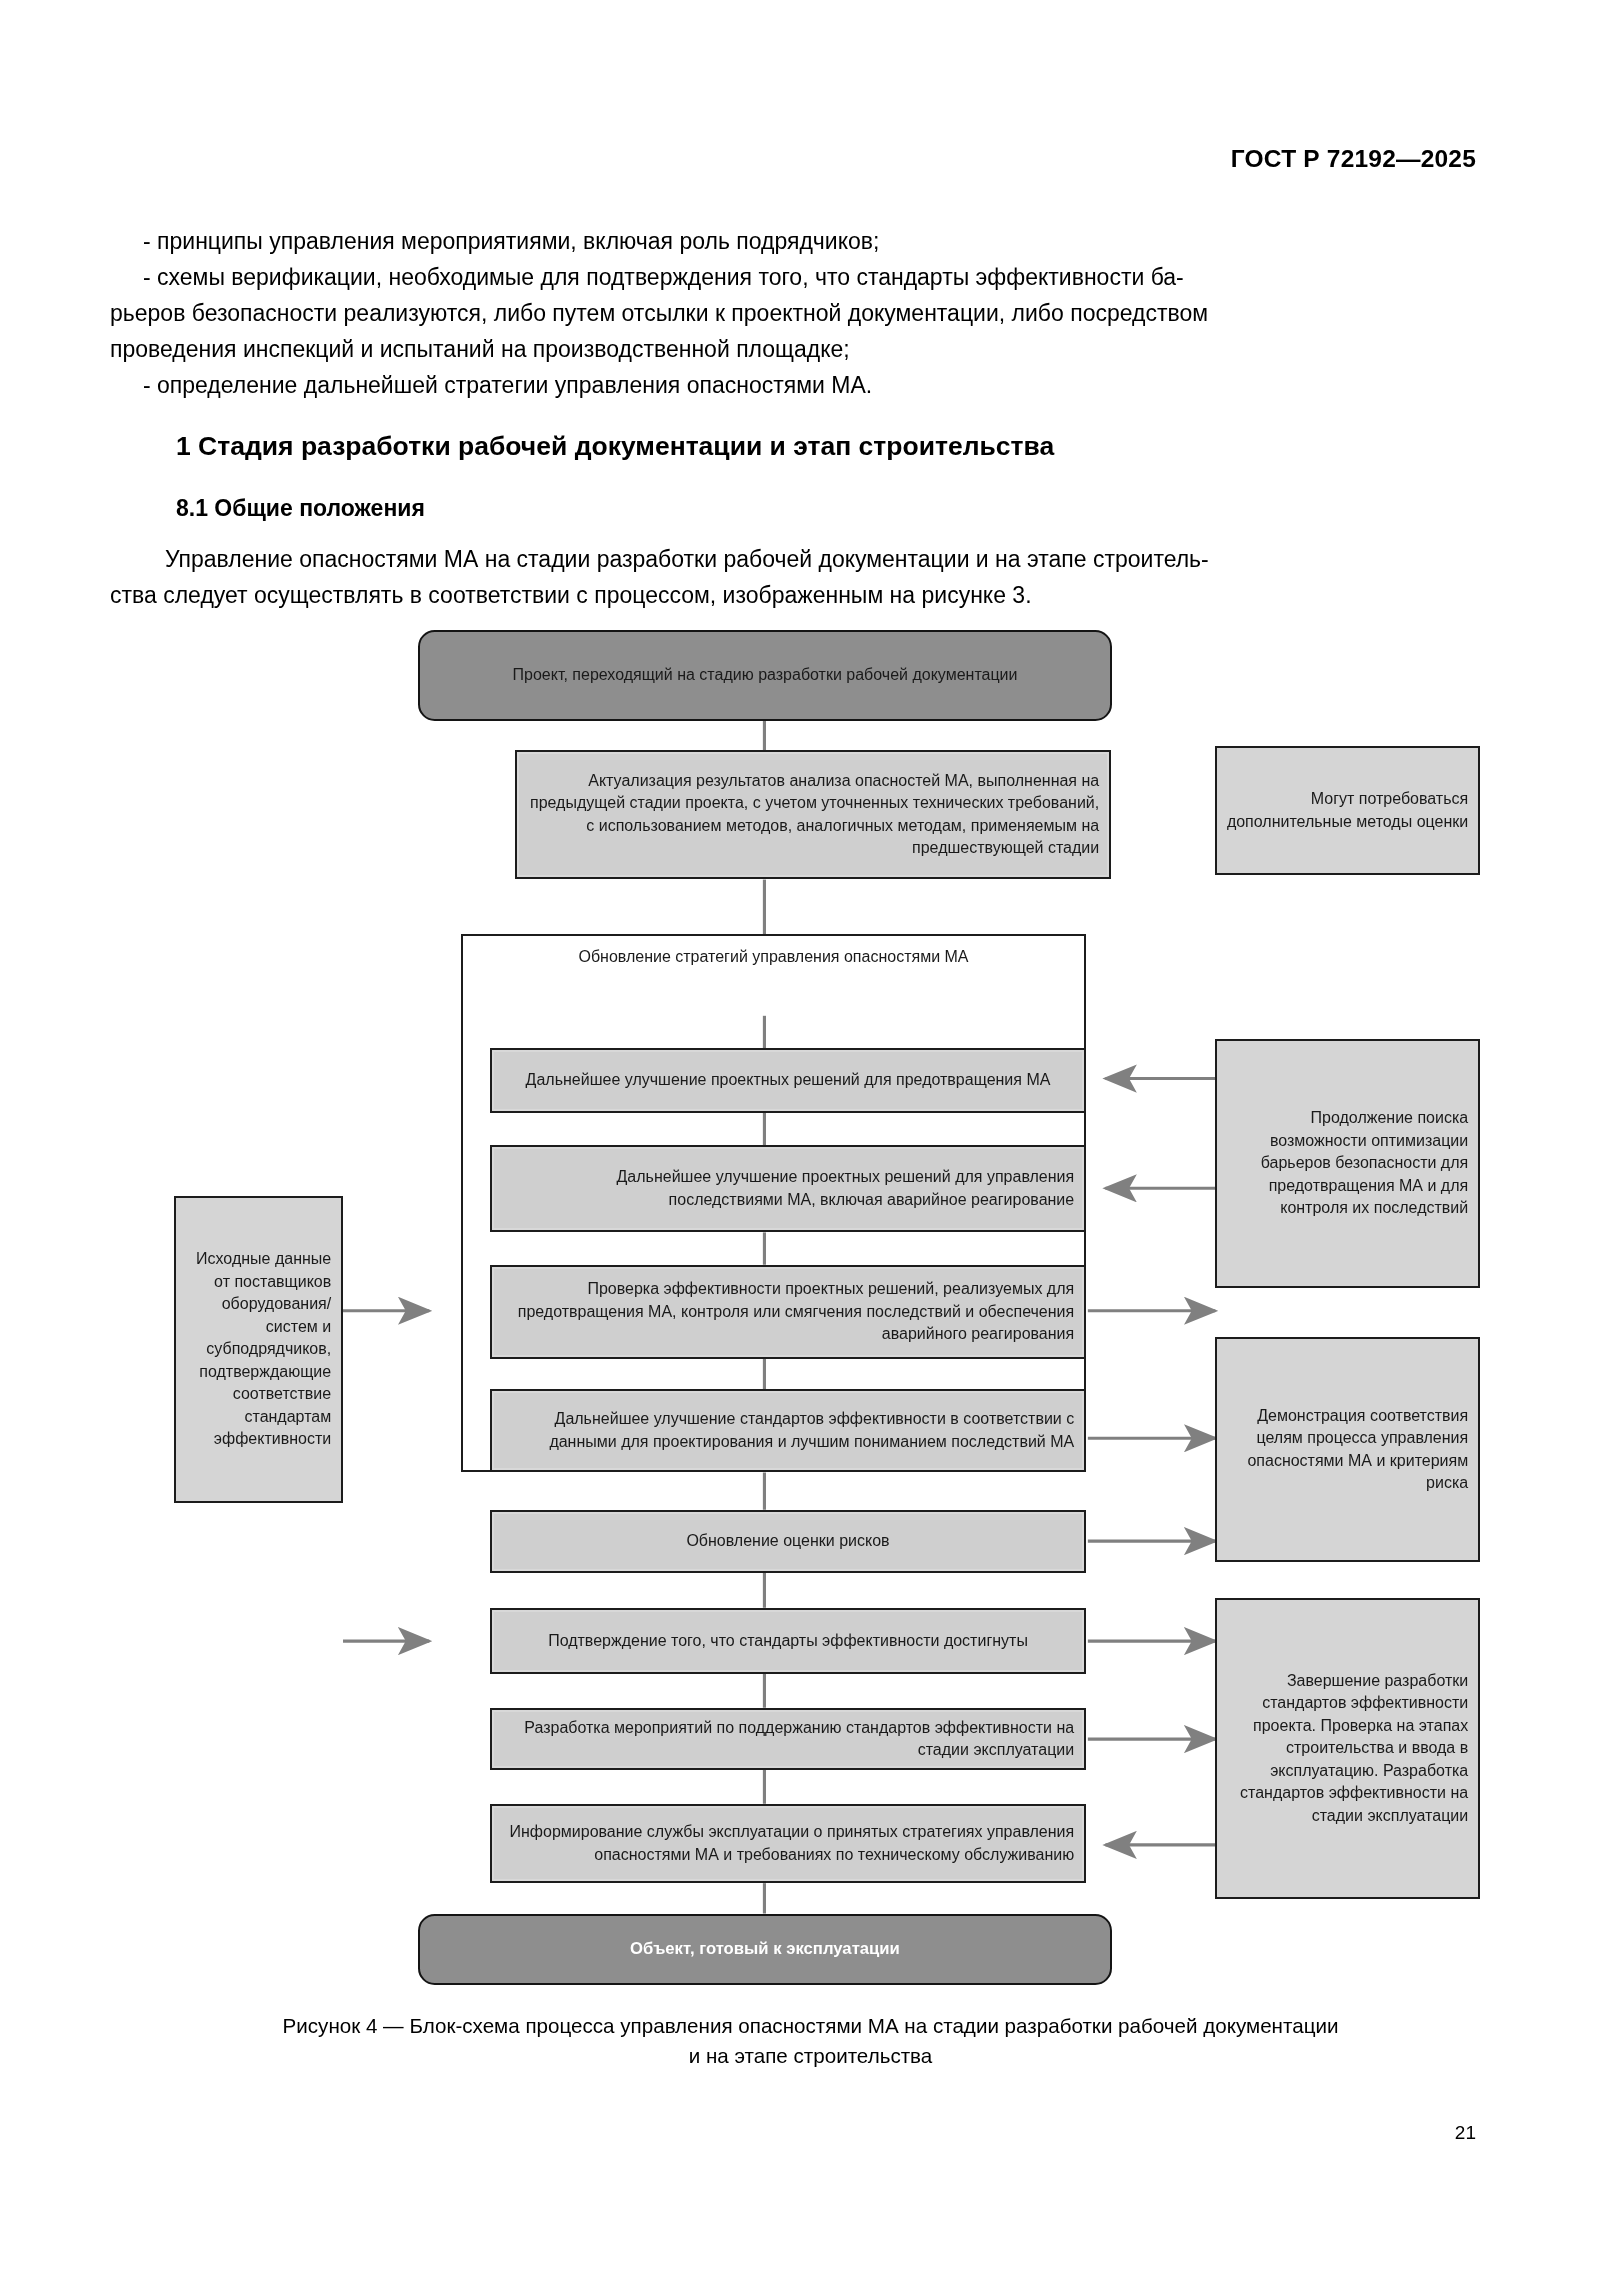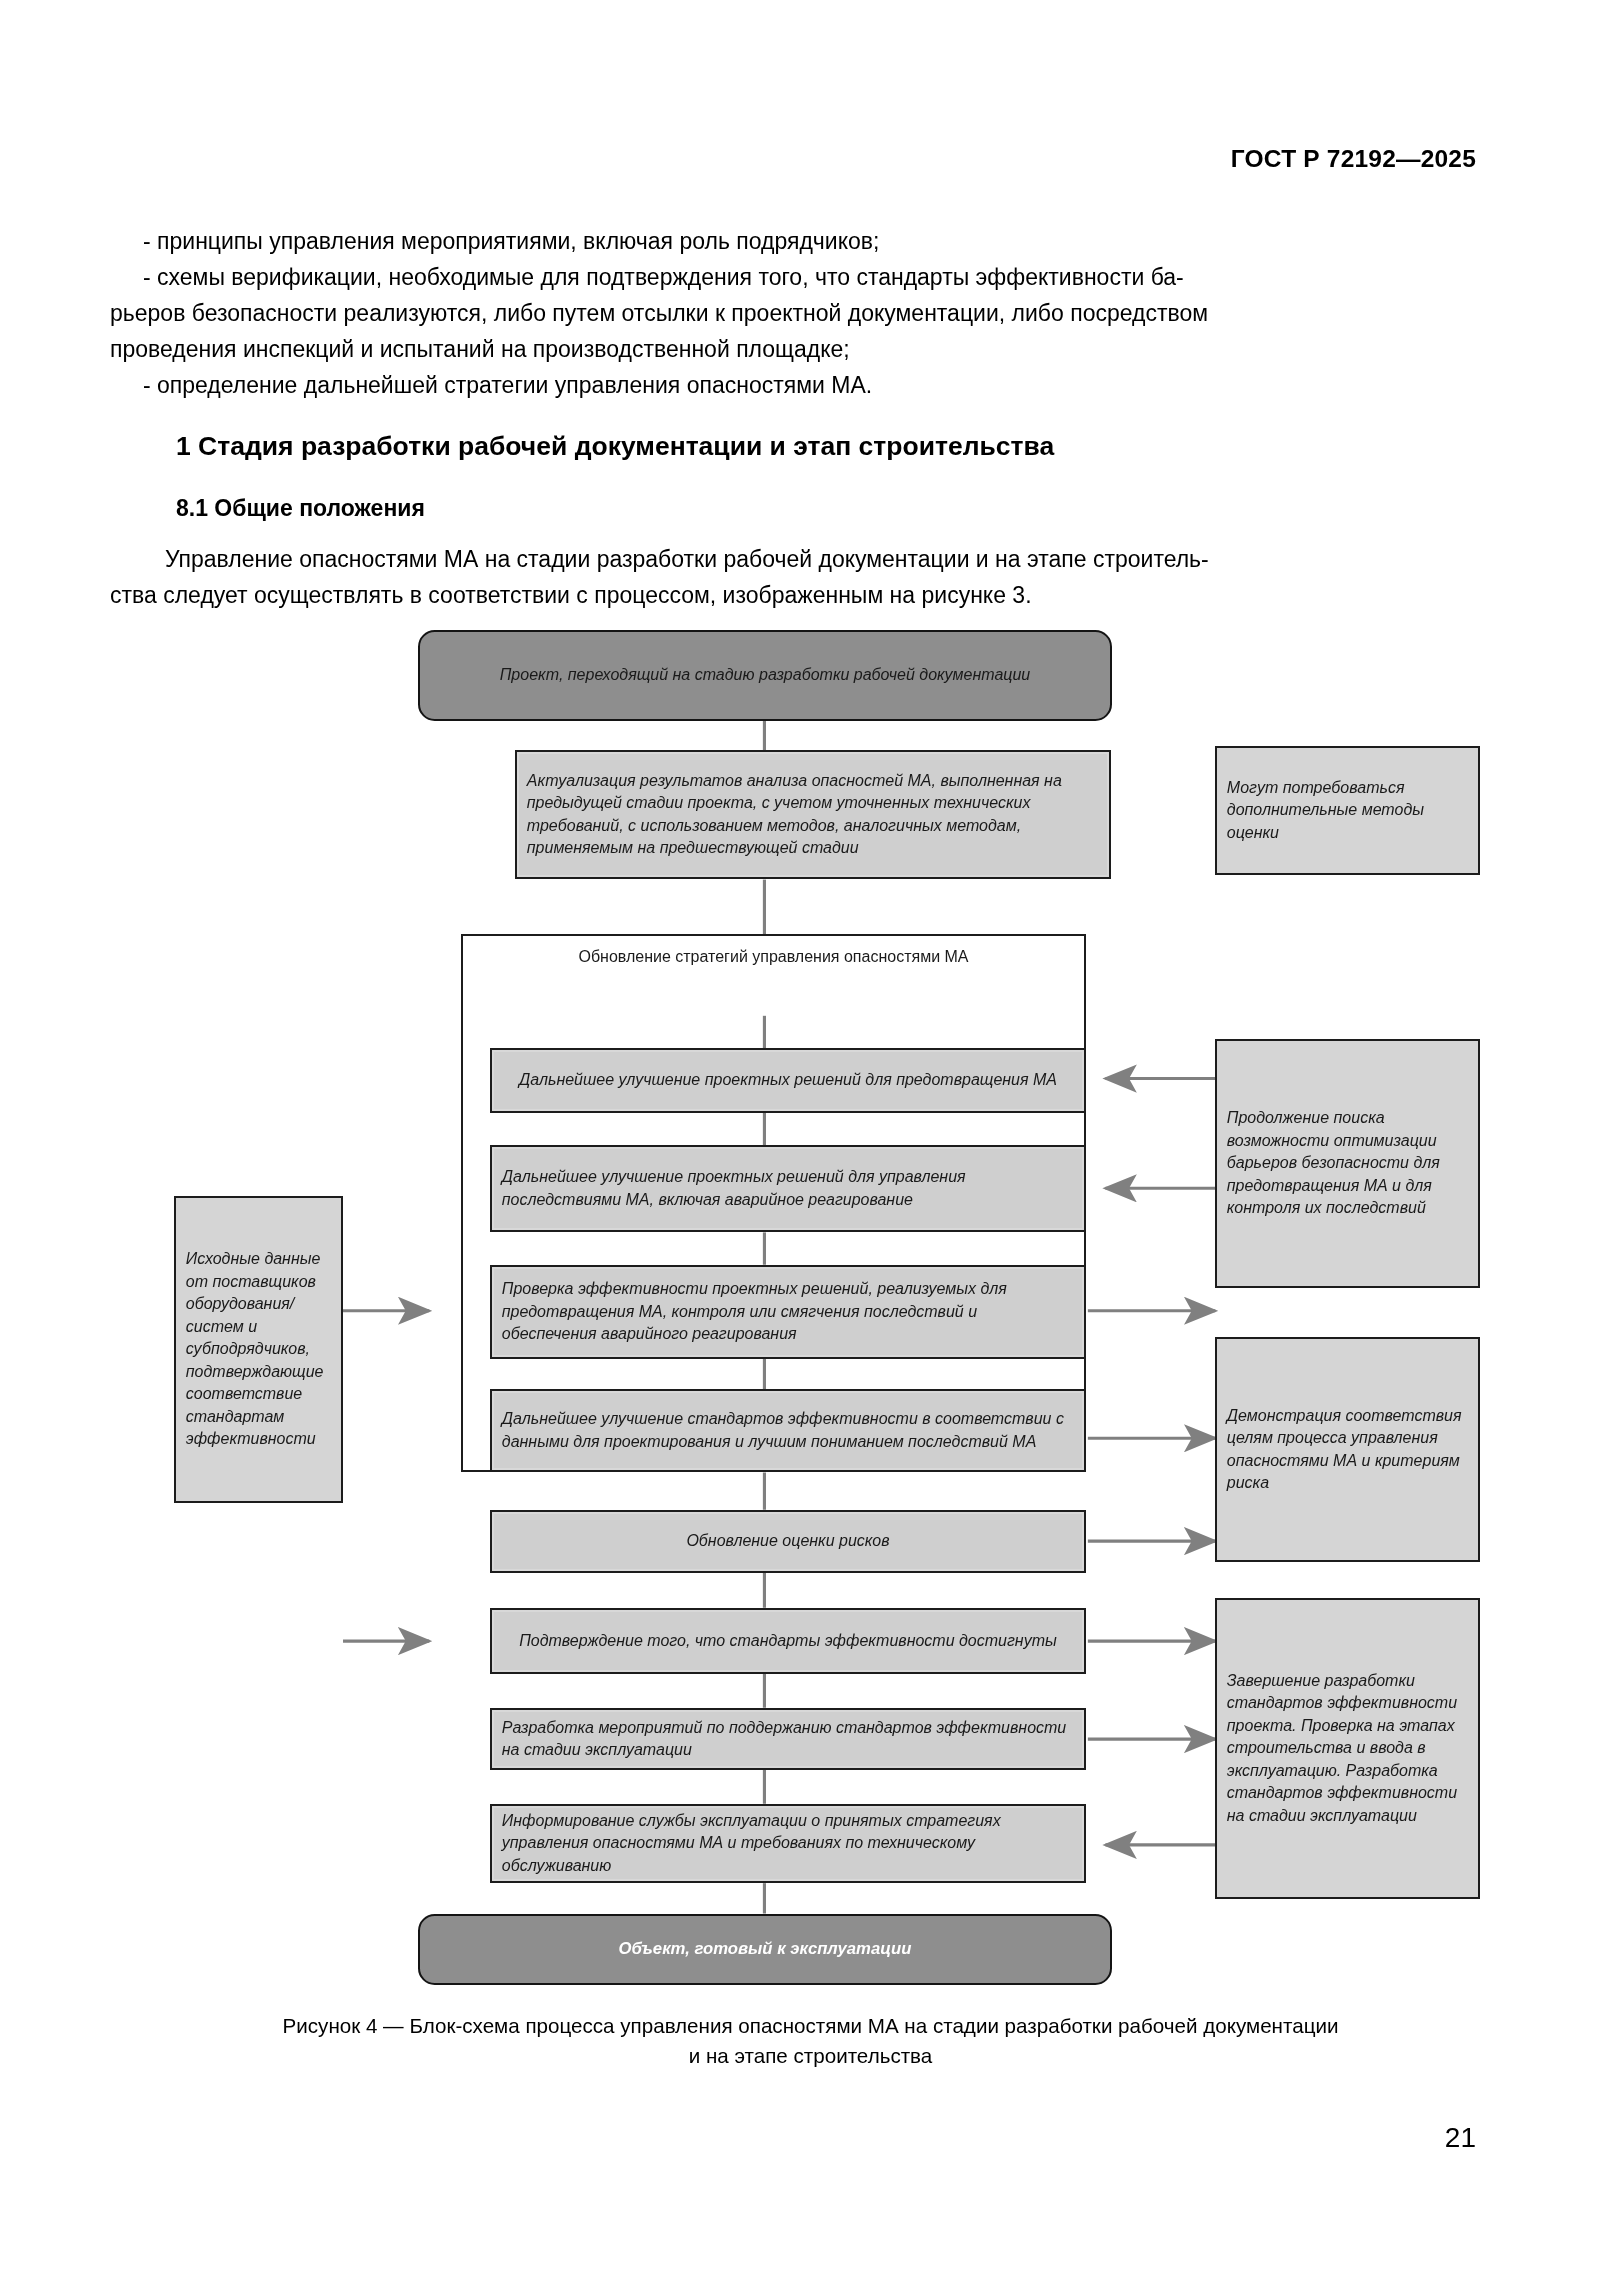--- a/index.html
+++ b/index.html
@@ -86,26 +86,25 @@
     position: absolute;
     left: 0;
     top: 0;
   }
   .node {
     position: absolute;
     box-sizing: border-box;
     display: flex;
     align-items: center;
     justify-content: center;
-    text-align: left;
+    text-align: right;
     font-size: 16px;
     line-height: 22.5px;
     color: #1a1a1a;
     padding: 3.9px 9.8px;
-    font-style: italic;
   }
   .node.process {
     background: #cfcfcf;
     border: 2.5px solid #1c1c1c;
     box-shadow: inset 0 0 0 2px #d8d8d8;
   }
   .node.side {
     background: #d5d5d5;
     border: 2.5px solid #1c1c1c;
   }
@@ -146,21 +145,21 @@
     top: 2011px;
     font-size: 20.6px;
     line-height: 30px;
     text-align: center;
   }
   .caption p { margin: 0; }
   .folio {
     position: absolute;
     right: 145px;
     top: 2122px;
-    font-size: 28px;
+    font-size: 19px;
     margin-left: 8px;
   }
 </style>
 </head>
 <body>
 
 <div class="page">
 
   <div class="header">ГОСТ Р 72192—2025</div>
 

